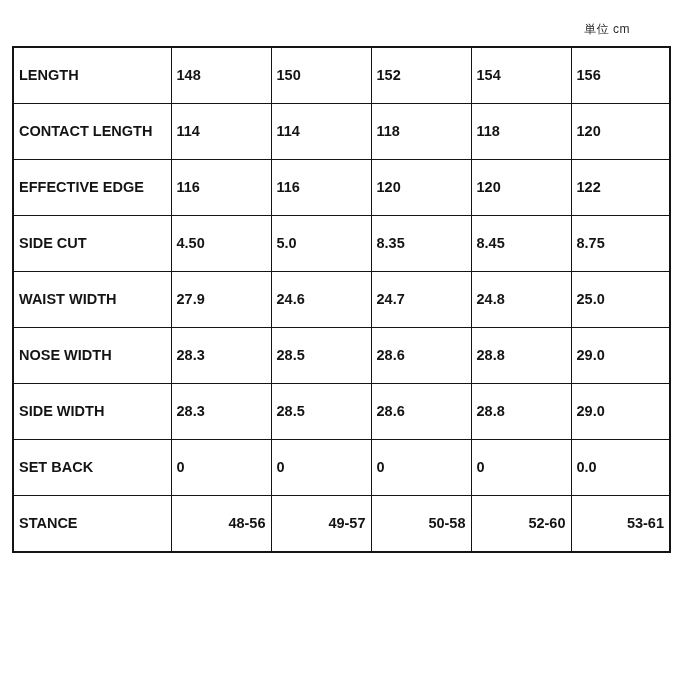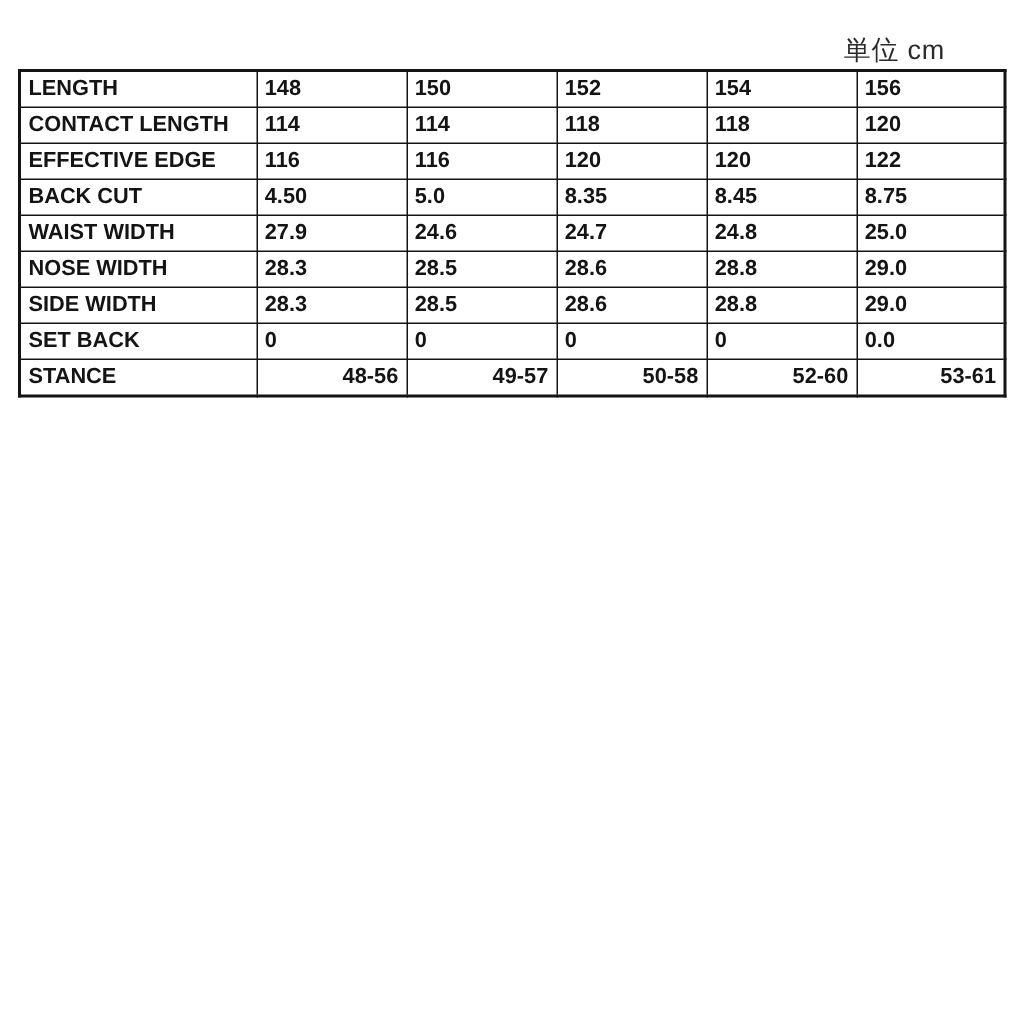--- a/index.html
+++ b/index.html
@@ -12,38 +12,38 @@
     width: 680px;
     height: 680px;
     background: #ffffff;
     font-family: "Liberation Sans", sans-serif;
     overflow: hidden;
   }
   .unit-note {
     position: absolute;
     top: 21px;
     right: 50px;
-    font-size: 18px;
+    font-size: 12px;
     font-weight: 400;
     color: #2b2b2b;
     letter-spacing: 0.5px;
   }
   table.spec {
     position: absolute;
     left: 12px;
     top: 46px;
     border-collapse: collapse;
     table-layout: fixed;
     width: 657px;
     border: 2px solid #141414;
   }
   table.spec td {
     border: 1.5px solid #141414;
     height: 23px;
-    padding: 0 5px;
+    padding: 16px 5px;
     font-size: 14.5px;
     font-weight: 700;
     color: #141414;
     white-space: nowrap;
     overflow: hidden;
     vertical-align: middle;
     line-height: 1;
   }
   table.spec td.label {
     text-align: left;
@@ -92,21 +92,21 @@
         </tr>
         <tr>
           <td class="label">EFFECTIVE EDGE</td>
           <td class="val right">116</td>
           <td class="val right">116</td>
           <td class="val right">120</td>
           <td class="val right">120</td>
           <td class="val right">122</td>
         </tr>
         <tr>
-          <td class="label">BACK CUT</td>
+          <td class="label">SIDE CUT</td>
           <td class="val right">4.50</td>
           <td class="val right">5.0</td>
           <td class="val right">8.35</td>
           <td class="val right">8.45</td>
           <td class="val right">8.75</td>
         </tr>
         <tr>
           <td class="label">WAIST WIDTH</td>
           <td class="val right">27.9</td>
           <td class="val right">24.6</td>

